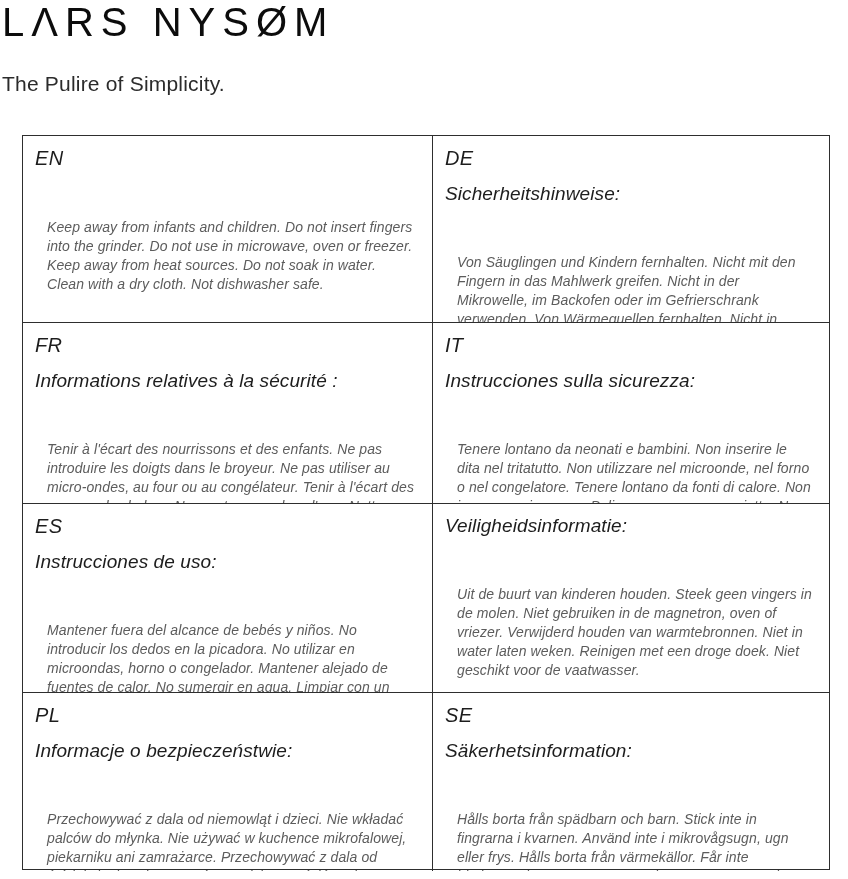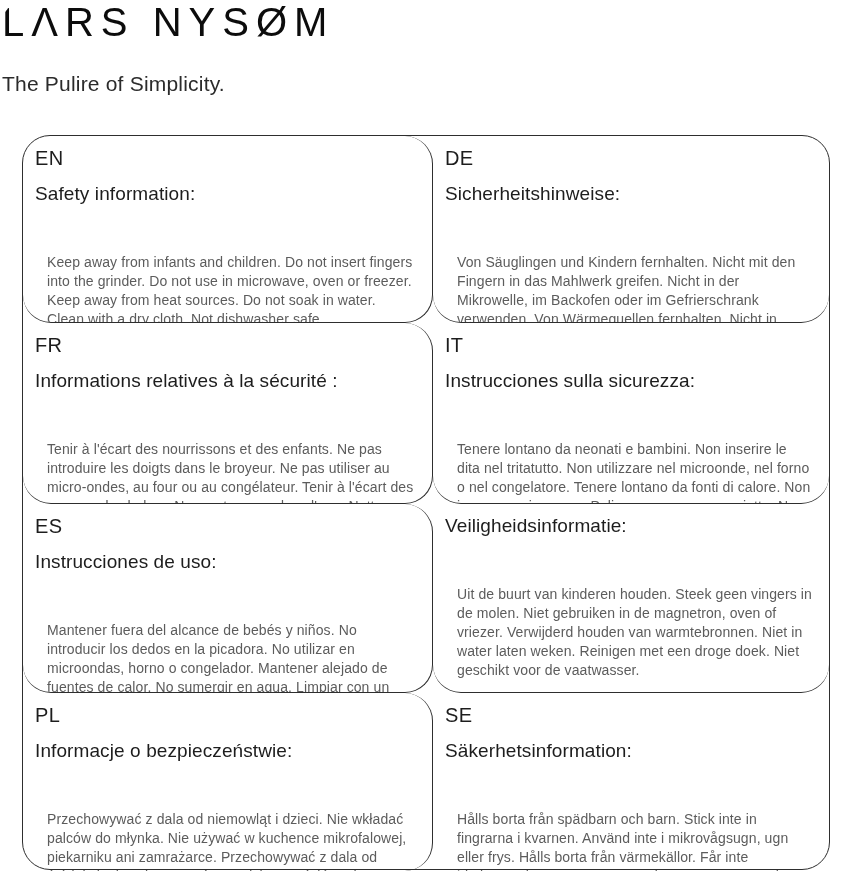--- a/index.html
+++ b/index.html
@@ -1,15 +1,15 @@
 <!DOCTYPE html>
 <html><head>
 <meta charset="utf-8">
 <style>
-  * { margin: 0; padding: 0; box-sizing: border-box; border-radius: 28px; }
+  * { margin: 0; padding: 0; box-sizing: border-box; }
   html, body {
     width: 848px; height: 879px;
     background: #ffffff;
     font-family: "Liberation Sans", sans-serif;
     color: #1e1e1e;
     overflow: hidden;
   }
   .page { position: relative; width: 848px; height: 879px; background:#fff; }
 
   .logo {
@@ -33,20 +33,21 @@
     grid-template-columns: 410px 1fr;
     grid-template-rows: 187px 181px 189px 178px;
     border: 1.5px solid #2e2e2e;
     background: #fff;
   }
   .cell {
     border-right: 1.5px solid #2e2e2e;
     border-bottom: 1.5px solid #2e2e2e;
     padding: 11px 14px 0 12px;
     overflow: hidden;
+    font-style: italic;
   }
   .cell:nth-child(2n) { border-right: none; }
   .cell:nth-child(7), .cell:nth-child(8) { border-bottom: none; }
 
   .lang-code {
     font-size: 20px; font-weight: 400;
     color: #1d1d1d;
     margin-bottom: 13px;
     letter-spacing: 0.3px;
   }
@@ -71,21 +72,20 @@
 
 <div class="page">
 
   <div class="logo">LΛRS NYSØM</div>
   <div class="tagline">The Pulire of Simplicity.</div>
 
   <div class="info-table">
 
     <section class="cell">
       <div class="lang-code">EN</div>
-      <h2 class="cell-heading">Safety information:</h2>
       <p class="cell-body">Keep away from infants and children. Do not insert fingers into the grinder. Do not use in microwave, oven or freezer. Keep away from heat sources. Do not soak in water. Clean with a dry cloth. Not dishwasher safe.</p>
     </section>
 
     <section class="cell">
       <div class="lang-code">DE</div>
       <h2 class="cell-heading">Sicherheitshinweise:</h2>
       <p class="cell-body">Von Säuglingen und Kindern fernhalten. Nicht mit den Fingern in das Mahlwerk greifen. Nicht in der Mikrowelle, im Backofen oder im Gefrierschrank verwenden. Von Wärmequellen fernhalten. Nicht in Wasser einweichen. Mit einem trockenen Keep reinigen. Nicht spülmaschinenfest.</p>
     </section>
 
     <section class="cell">

